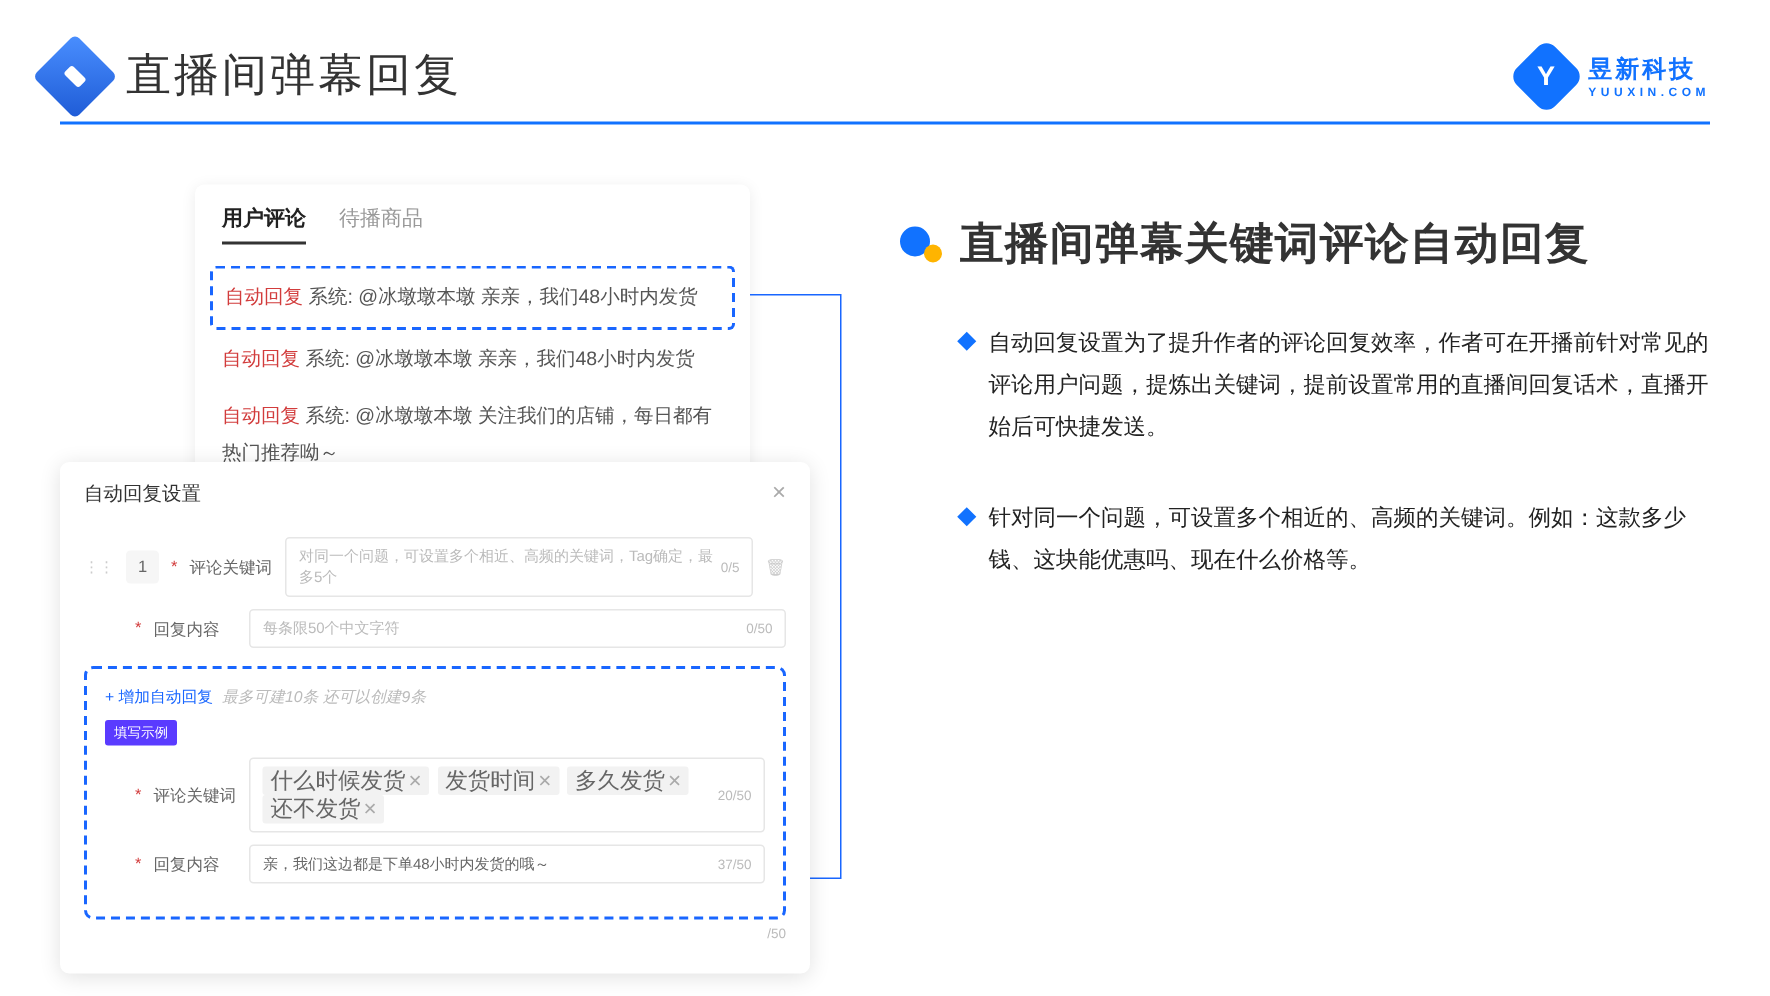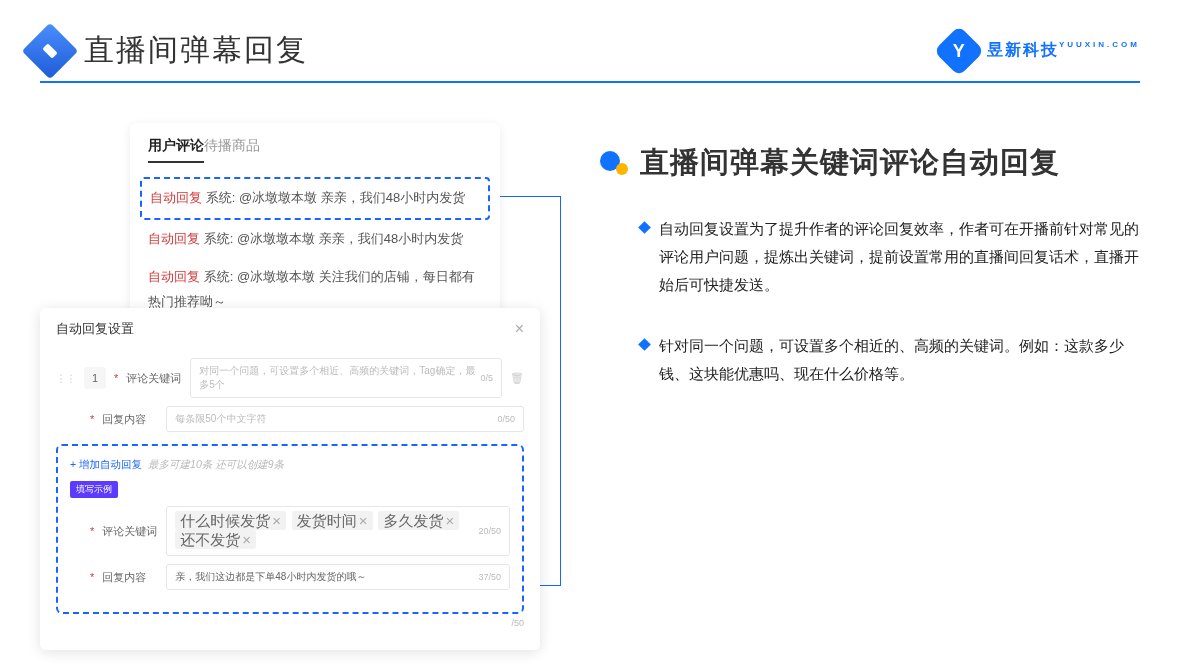--- a/index.html
+++ b/index.html
@@ -53,21 +53,21 @@
   border-radius: 8px;
   transform: rotate(45deg);
   display: flex;
   align-items: center; justify-content: center;
   color: #fff;
   font-weight: bold;
   font-size: 18px;
 }
 .brand-icon span { transform: rotate(-45deg); }
 .brand-text {
-  display: flex; flex-direction: row;
+  display: flex; flex-direction: column;
   color: #1172ff; font-weight: bold;
 }
 .brand-cn { font-size: 16px; letter-spacing: 2px; }
 .brand-en { font-size: 8px; letter-spacing: 3px; }
 .hr-line {
   margin: 0 40px;
   border: none;
   border-top: 2px solid #1172ff;
 }
 .content {
@@ -81,21 +81,21 @@
 
 .comment-card {
   background: #fff;
   border-radius: 6px;
   box-shadow: 0 2px 10px rgba(0,0,0,0.08);
   padding: 14px 18px 16px 18px;
   width: 370px;
   margin-left: 90px;
   position: relative;
 }
-.tabs { display: flex; font-size: 14px; margin-bottom: 14px; }
+.tabs { display: flex; gap: 22px; font-size: 14px; margin-bottom: 14px; }
 .tab { color: #999; padding-bottom: 6px; }
 .tab.active { color: #222; font-weight: 600; border-bottom: 2px solid #333; }
 .comment {
   font-size: 13px;
   color: #555;
   line-height: 1.9;
   padding: 7px 0;
 }
 .comment .auto { color: #d23c3c; font-weight: 500; }
 .comment .sys { color: #555; }

